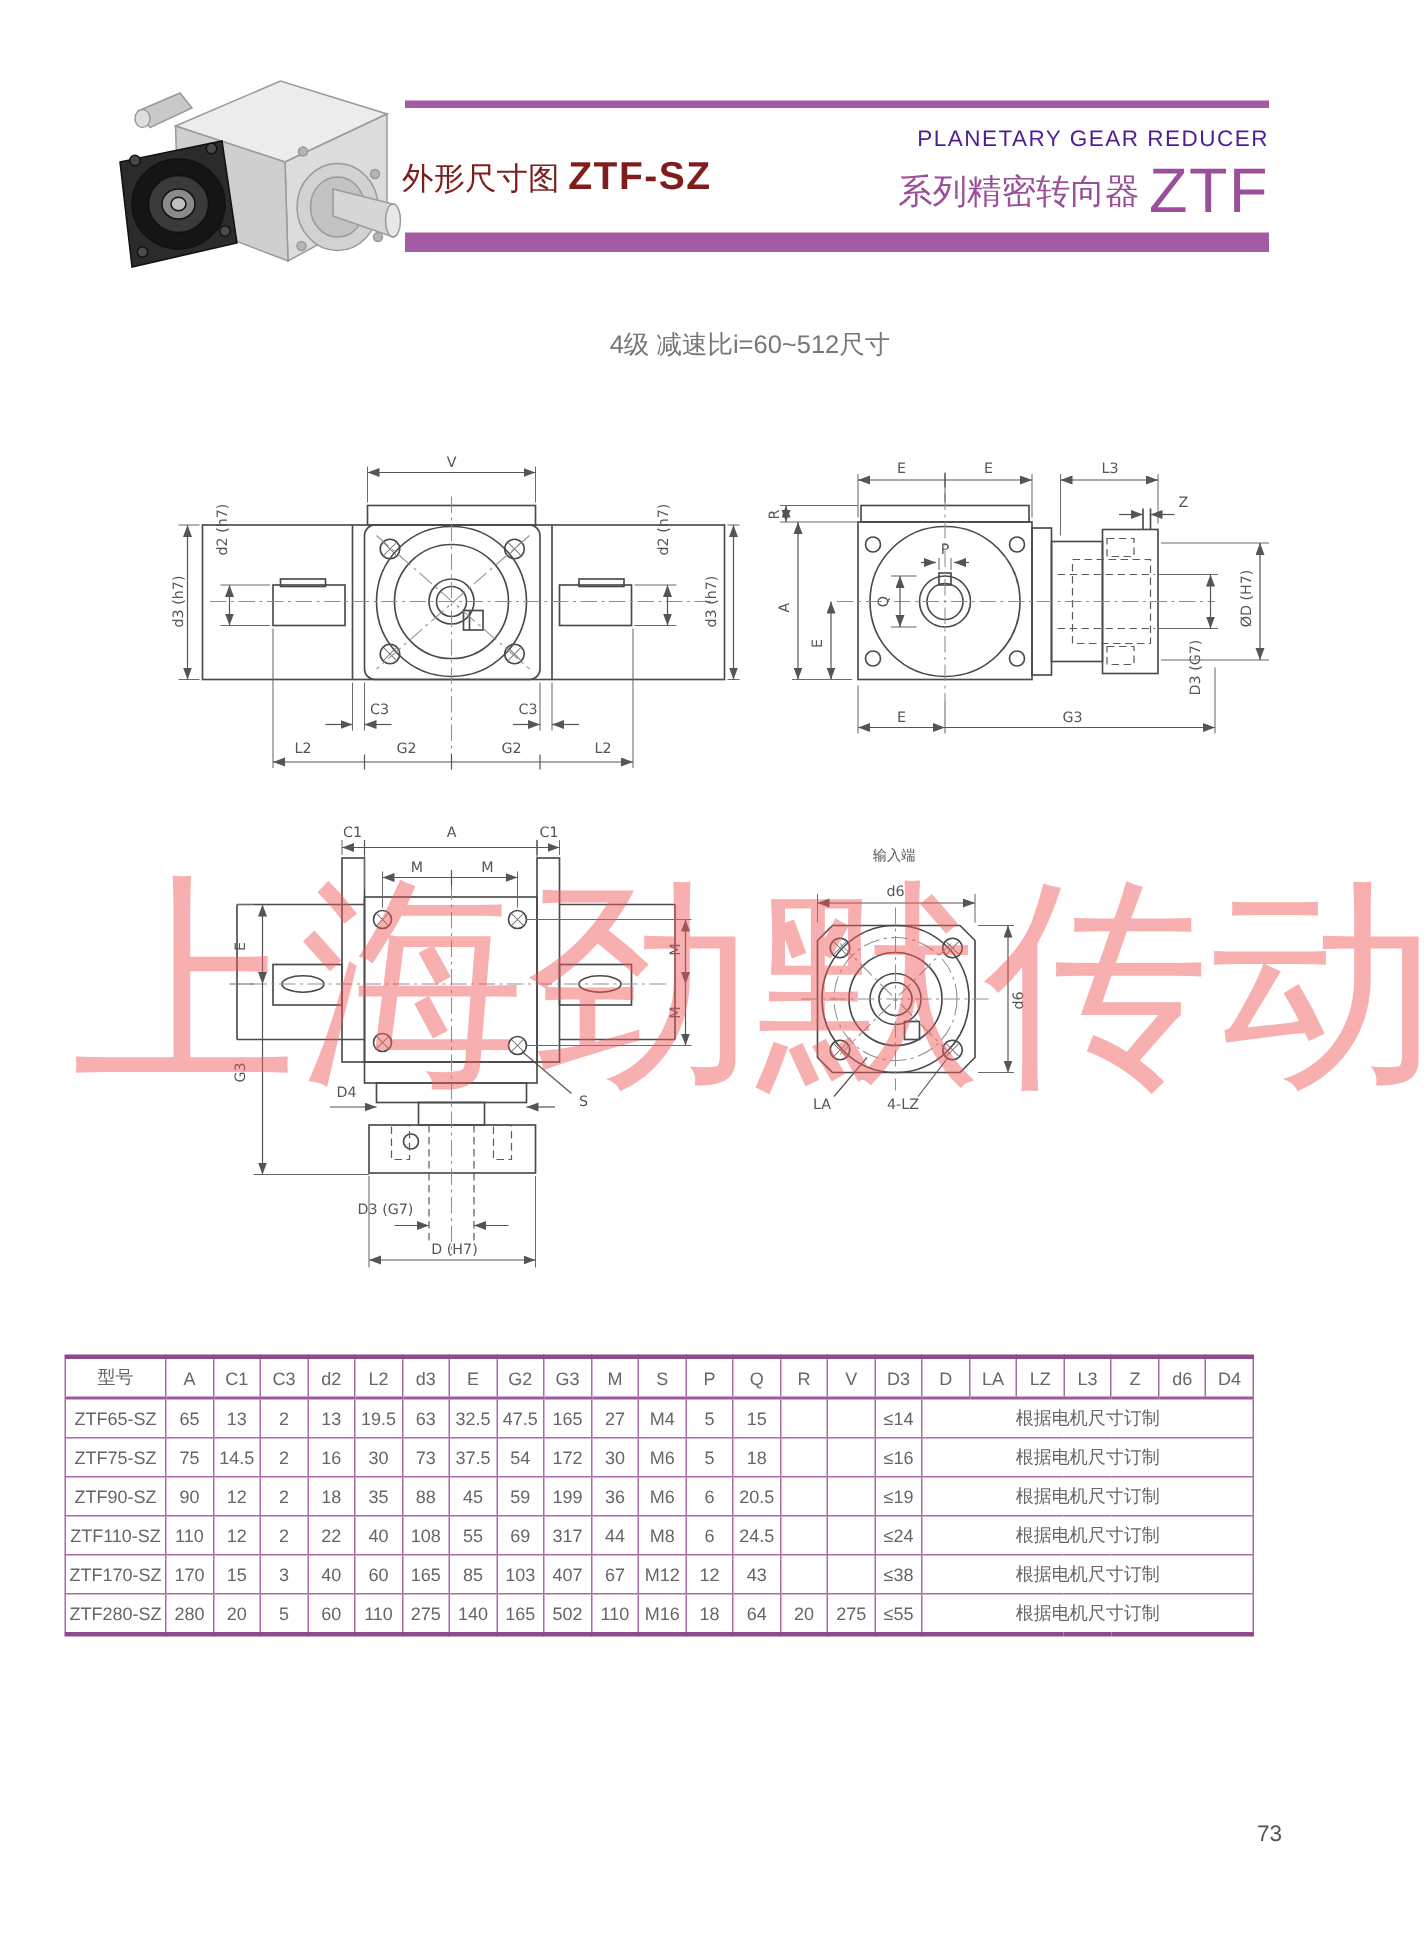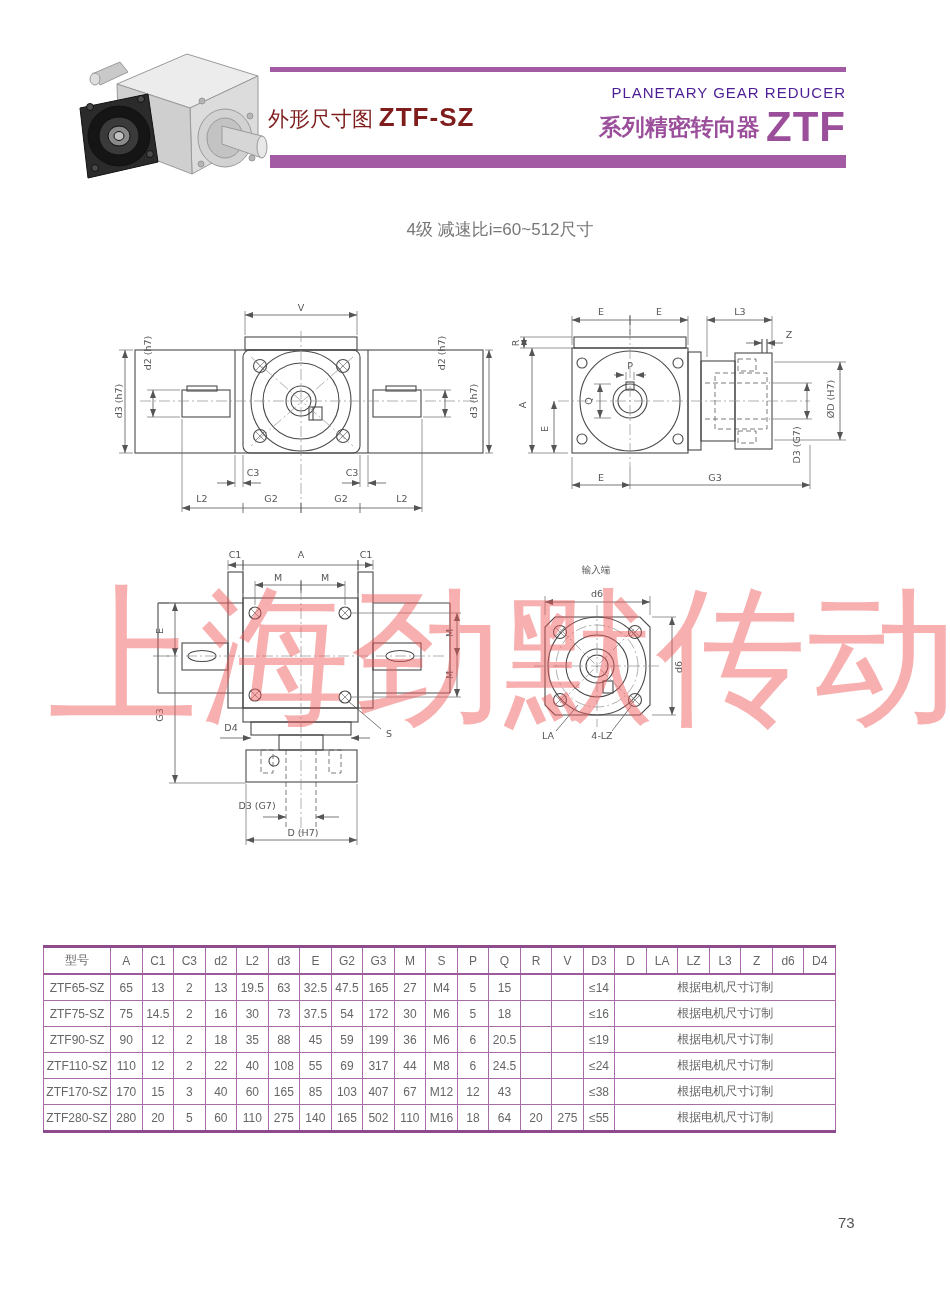--- a/index.html
+++ b/index.html
@@ -5,39 +5,39 @@
   html,body{margin:0;padding:0;background:#eee;}
   .page{position:relative;width:950px;height:1298px;background:#fff;overflow:hidden;
         font-family:"Liberation Sans",sans-serif;}
   .abs{position:absolute;}
   
   .bar-thin{left:270px;top:67px;width:576px;height:5px;background:#a35ba3;}
   .bar-thick{left:270px;top:155px;width:576px;height:13px;background:#a35ba3;}
   .t-left{left:268px;top:102px;width:320px;color:#7f1d1d;font-size:21px;white-space:nowrap;}
   .t-left b{font-size:26px;letter-spacing:1px;}
   .t-right-en{left:400px;top:84px;width:446px;text-align:right;color:#4c1d95;font-size:15px;letter-spacing:1px;}
-  .t-right-cn{left:400px;top:103px;width:446px;text-align:right;color:#9b4f9b;font-size:23px;font-weight:bold;white-space:nowrap;}
+  .t-right-cn{left:400px;top:103px;width:446px;text-align:right;color:#9b4f9b;font-size:23px;font-weight:normal;white-space:nowrap;}
   .t-right-cn .big{font-size:42px;letter-spacing:1px;vertical-align:-6px;}
   .subtitle{left:305px;top:218px;width:390px;text-align:center;color:#777;font-size:17px;}
   
   .watermark{left:48px;top:556px;width:900px;height:210px;z-index:9;pointer-events:none;
      font-family:"DejaVu Serif",serif;font-size:150px;line-height:200px;font-weight:normal;
      color:rgba(238,88,88,0.48);white-space:nowrap;letter-spacing:2px;overflow:visible;}
   
   svg{overflow:visible;}
   .ol{stroke:#4a4a4a;fill:none;stroke-width:1.1;}
   .hd{stroke:#5a5a5a;fill:none;stroke-width:0.8;stroke-dasharray:5 3;}
   .cl{stroke:#8f8f8f;fill:none;stroke-width:0.7;stroke-dasharray:11 3 2 3;}
   .el{stroke:#6a6a6a;fill:none;stroke-width:0.7;}
   .dl{stroke:#555;fill:none;stroke-width:0.8;}
   text.dimlab{font-family:"DejaVu Sans",sans-serif;font-size:9.5px;fill:#555;text-anchor:middle;}
   
   #spec-table{position:absolute;left:43px;top:903px;width:793px;border-collapse:collapse;
      font-size:12px;color:#666;text-align:center;z-index:10;background:#fff;
-     border-top:3px solid #8d4a8d;border-bottom:3px solid #8d4a8d;margin-top:42px;}
+     border-top:3px solid #8d4a8d;border-bottom:3px solid #8d4a8d;}
   #spec-table th,#spec-table td{border:1px solid #a76ba7;height:25px;padding:0 1px;font-weight:normal;}
   #spec-table thead th{border-bottom:2px solid #9c5a9c;}
   .pageno{left:838px;top:1214px;color:#555;font-size:15px;}
 </style>
 </head>
 <body>
 
 <div class="page">
 
   <svg class="abs" style="left:62px;top:46px" width="205" height="148" viewBox="0 0 205 148">

